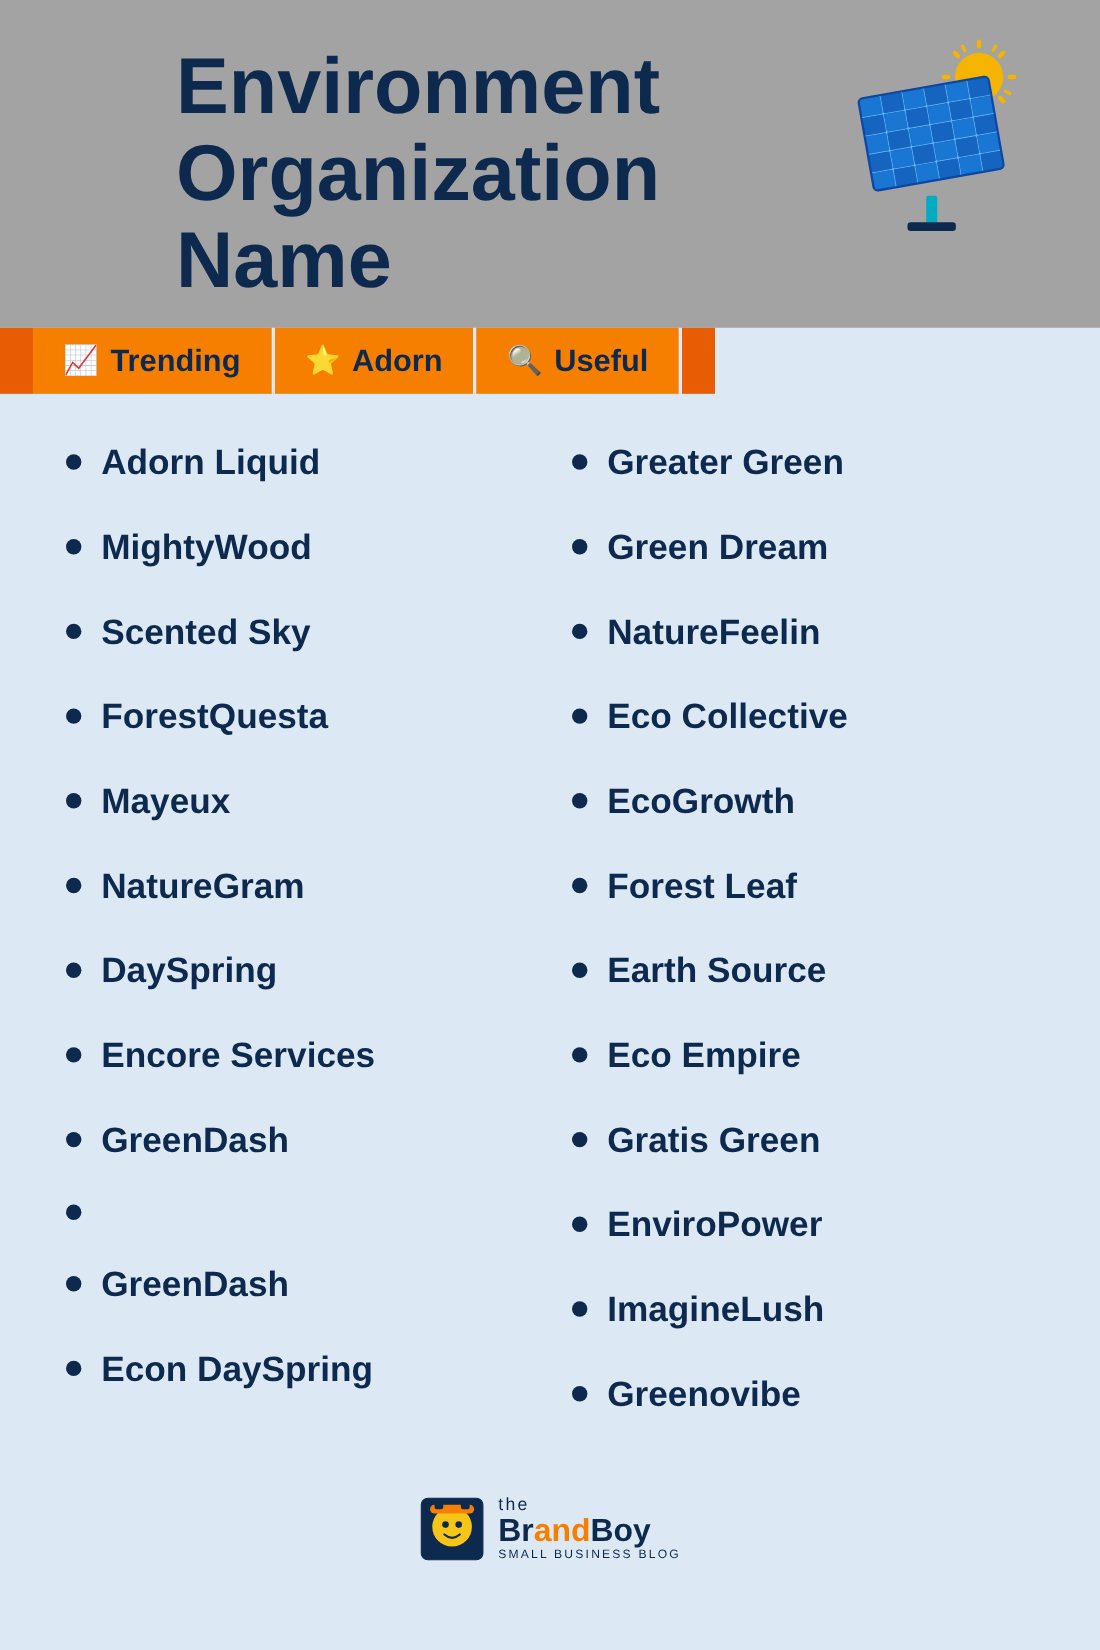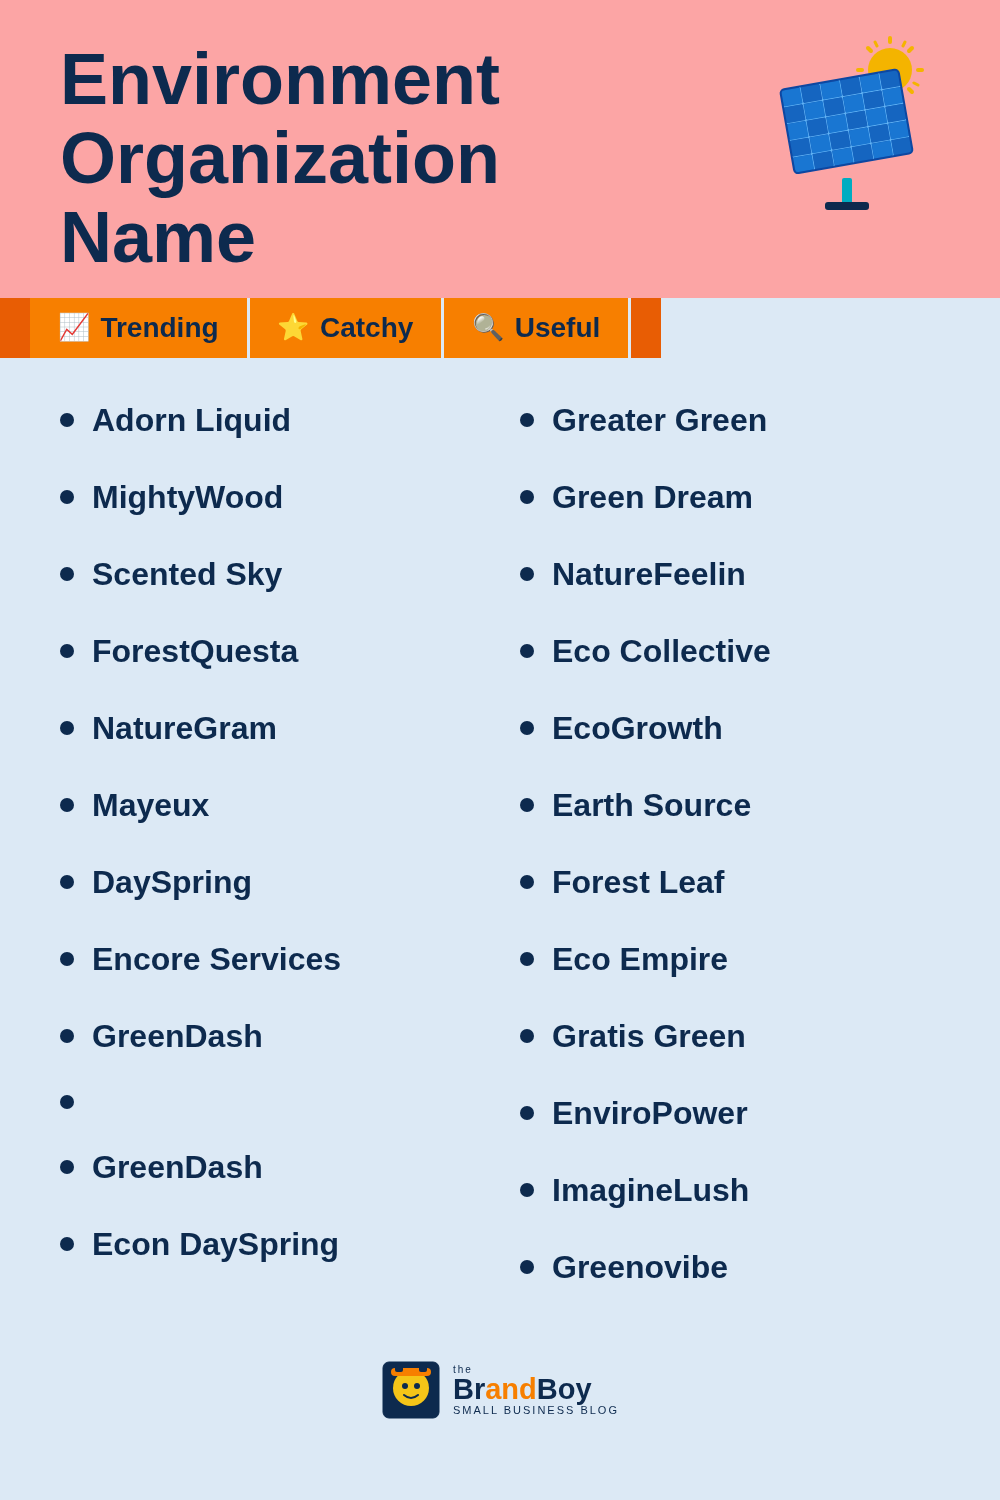--- a/index.html
+++ b/index.html
@@ -15,25 +15,25 @@
     .page-wrapper {
       width: 1000px;
       min-height: 1500px;
       background-color: #dce9f5;
       padding: 0;
       position: relative;
     }
 
     
     .header {
-      background-color: #fca5a5;
+      background-color: #a3a3a3;
       padding: 40px 60px 20px 60px;
       display: flex;
       align-items: flex-start;
-      justify-content: space-between;
+      justify-content: flex-end;
     }
 
     .header-title {
       font-size: 72px;
       font-weight: 900;
       color: #0d2a4e;
       line-height: 1.1;
       max-width: 600px;
     }
 
@@ -136,21 +136,21 @@
       height: 60px;
     }
 
     .logo-text {
       display: flex;
       flex-direction: column;
       align-items: flex-start;
     }
 
     .logo-the {
-      font-size: 10px;
+      font-size: 16px;
       font-weight: 400;
       color: #0d2a4e;
       letter-spacing: 2px;
     }
 
     .logo-brand {
       font-size: 29px;
       font-weight: 700;
       color: #0d2a4e;
       line-height: 1;
@@ -255,21 +255,21 @@
   </div>
 
   <div class="tags-row">
     <div class="tag-accent-left"></div>
     <div class="tag">
       <span class="tag-icon">📈</span>
       <span>Trending</span>
     </div>
     <div class="tag">
       <span class="tag-icon">⭐</span>
-      <span>Catchy</span>
+      <span>Adorn</span>
     </div>
     <div class="tag">
       <span class="tag-icon">🔍</span>
       <span>Useful</span>
     </div>
     <div class="tag-accent-right"></div>
   </div>
 
   <div class="names-section">
 
@@ -285,28 +285,28 @@
         <div class="name-item">
           <div class="bullet"></div>
           <span>Scented Sky</span>
         </div>
         <div class="name-item">
           <div class="bullet"></div>
           <span>ForestQuesta</span>
         </div>
         <div class="name-item">
           <div class="bullet"></div>
+          <span>Mayeux</span>
+        </div>
+        <div class="name-item">
+          <div class="bullet"></div>
           <span>NatureGram</span>
         </div>
         <div class="name-item">
           <div class="bullet"></div>
-          <span>Mayeux</span>
-        </div>
-        <div class="name-item">
-          <div class="bullet"></div>
           <span>DaySpring</span>
         </div>
         <div class="name-item">
           <div class="bullet"></div>
           <span>Encore Services</span>
         </div>
         <div class="name-item">
           <div class="bullet"></div>
           <span>GreenDash</span>
         </div>
@@ -339,25 +339,25 @@
         <div class="name-item">
           <div class="bullet"></div>
           <span>Eco Collective</span>
         </div>
         <div class="name-item">
           <div class="bullet"></div>
           <span>EcoGrowth</span>
         </div>
         <div class="name-item">
           <div class="bullet"></div>
+          <span>Forest Leaf</span>
+        </div>
+        <div class="name-item">
+          <div class="bullet"></div>
           <span>Earth Source</span>
-        </div>
-        <div class="name-item">
-          <div class="bullet"></div>
-          <span>Forest Leaf</span>
         </div>
         <div class="name-item">
           <div class="bullet"></div>
           <span>Eco Empire</span>
         </div>
         <div class="name-item">
           <div class="bullet"></div>
           <span>Gratis Green</span>
         </div>
         <div class="name-item">

